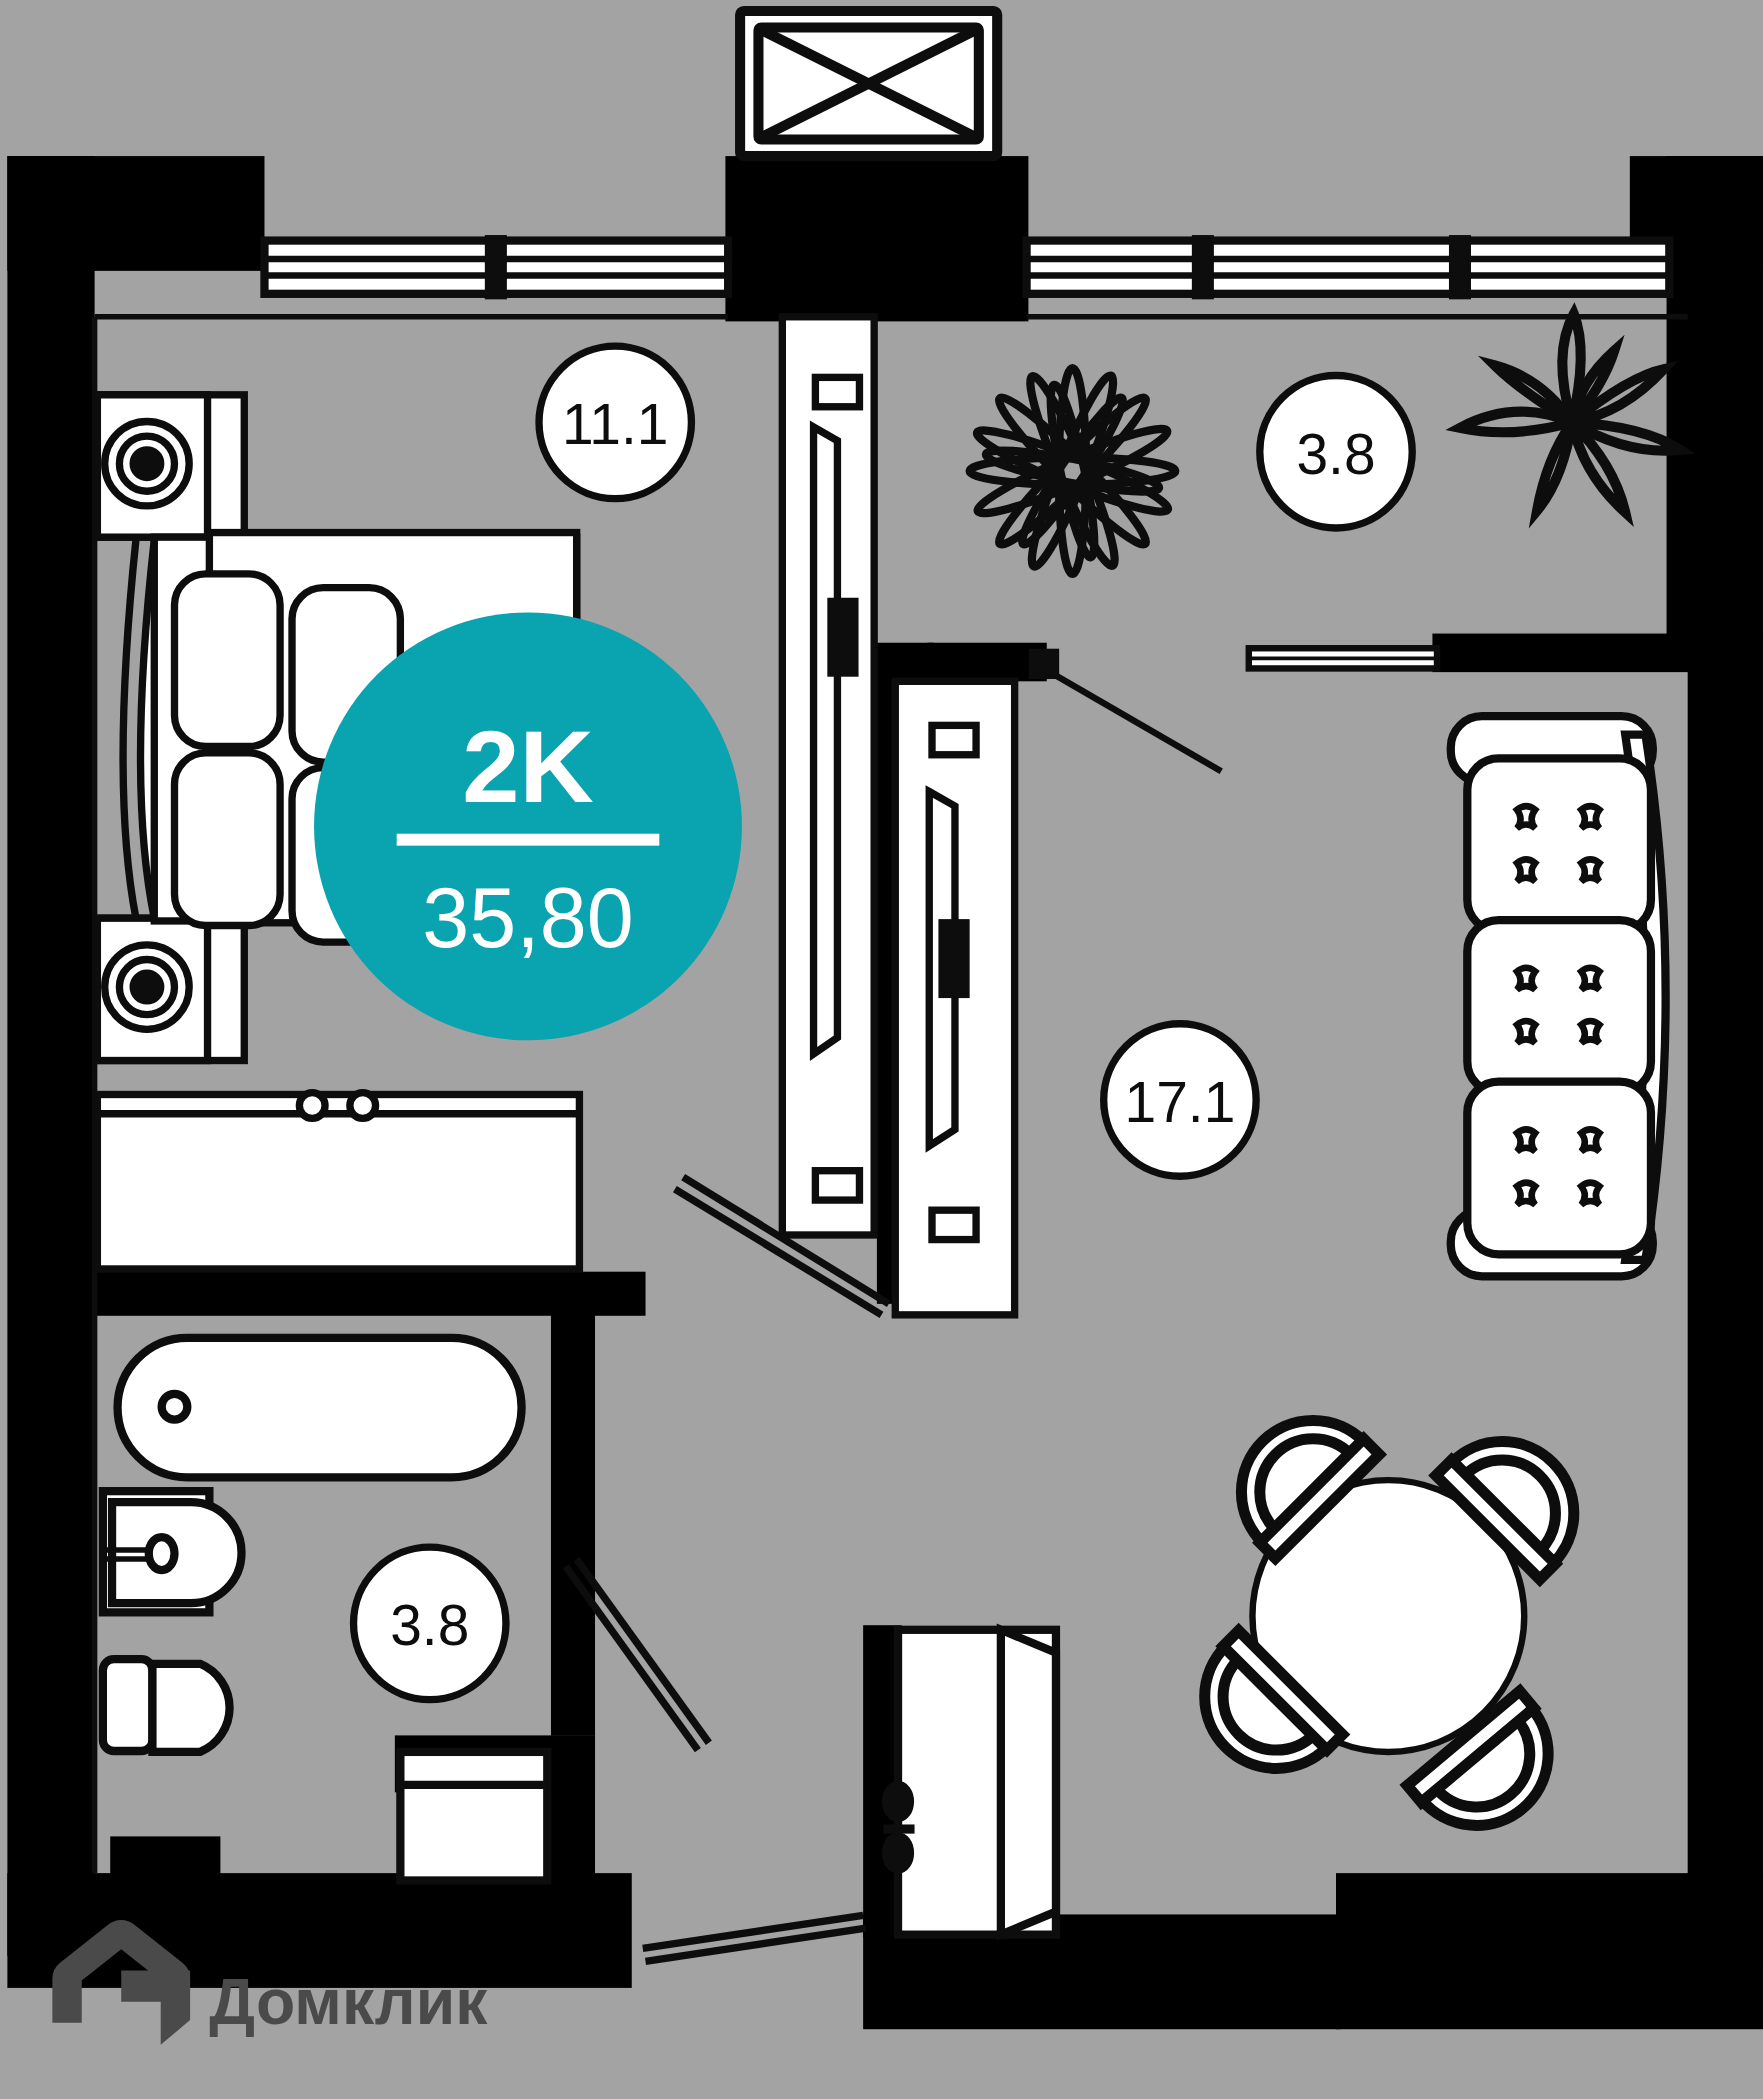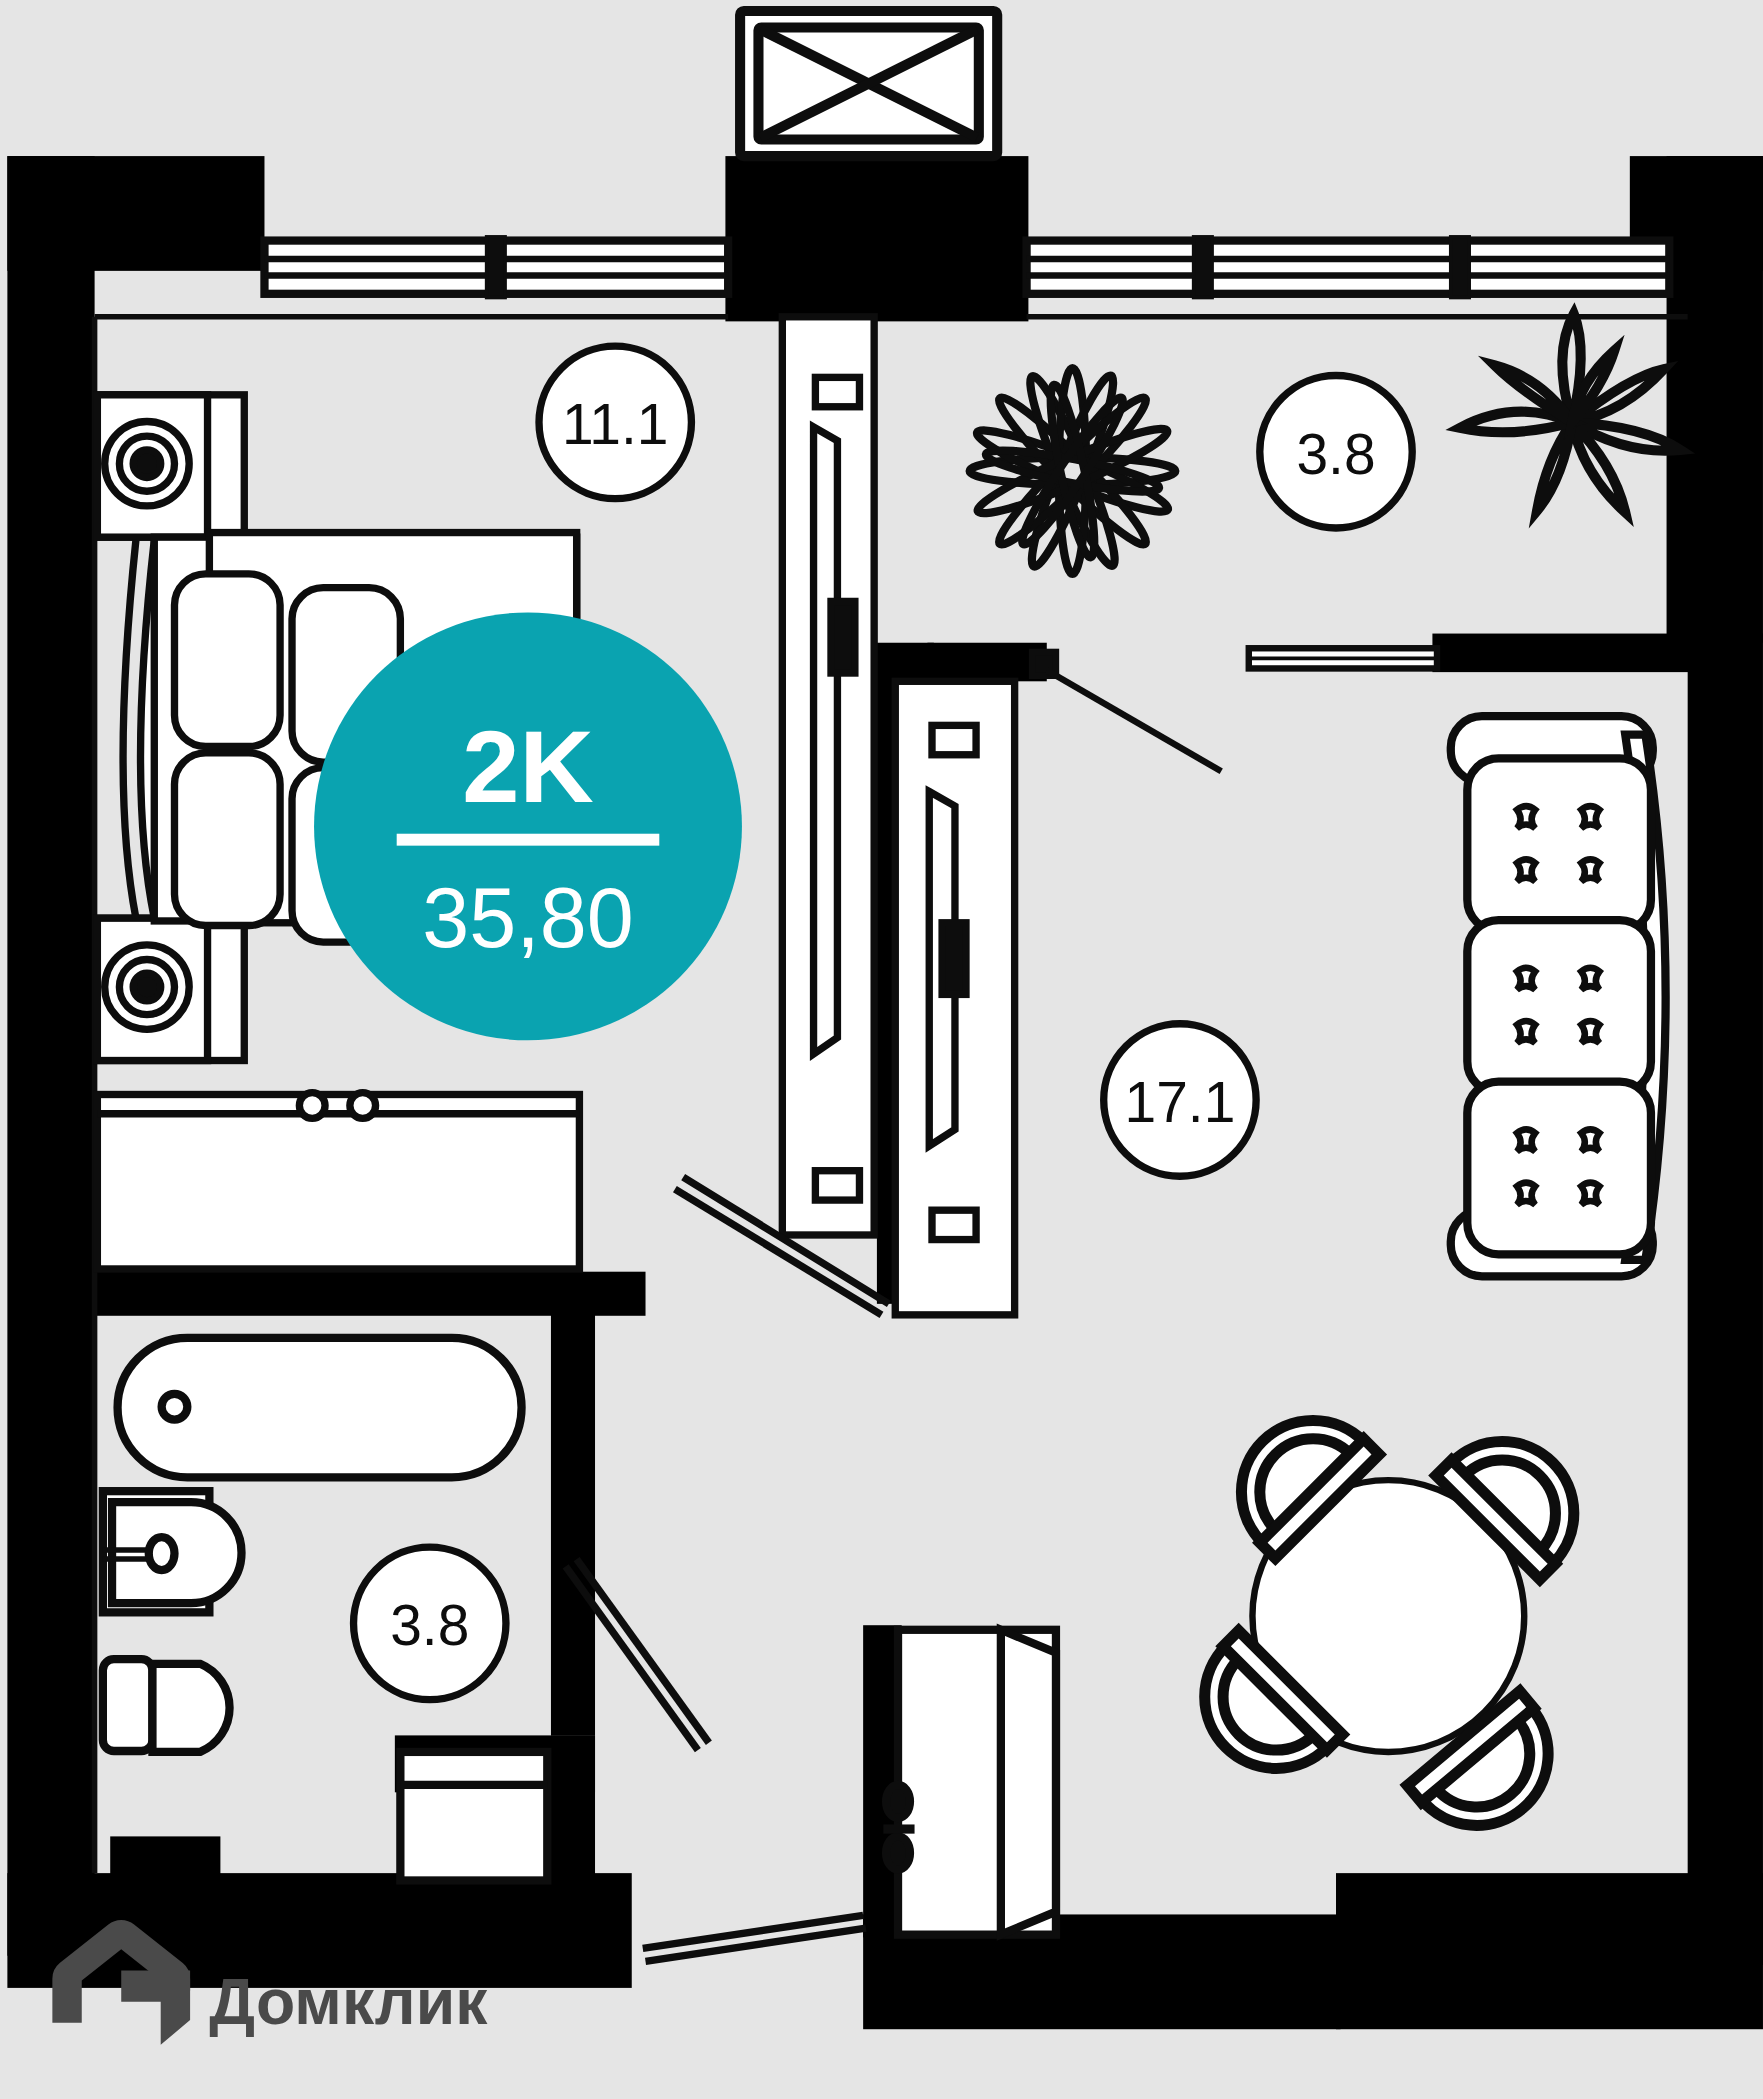--- a/index.html
+++ b/index.html
@@ -1,18 +1,18 @@
 <!DOCTYPE html>
 <html style="font-size:14.7px"><head>
 <meta charset="utf-8">
 <title>Floor Plan</title>
 <style>
   html,body{margin:0;padding:0;background:#ffffff;}
   body{width:1763px;height:2099px;font-family:"Liberation Sans",sans-serif;overflow:hidden;}
-  #stage{position:relative;width:1763px;height:2099px;background:#e5e5e5;text-decoration:underline;}
+  #stage{position:relative;width:1763px;height:2099px;background:#a3a3a3;text-decoration:underline;}
   #plan-svg{position:absolute;left:0;top:0;width:1763px;height:2099px;display:block;}
   .area-label-text{font-family:"Liberation Sans",sans-serif;font-size:62px;fill:#0d0d0d;text-anchor:middle;dominant-baseline:central;}
   .badge-k{font-family:"Liberation Sans",sans-serif;font-size:112px;font-weight:700;fill:#ffffff;text-anchor:middle;dominant-baseline:central;}
   .badge-area{font-family:"Liberation Sans",sans-serif;font-size:92px;font-weight:400;fill:#ffffff;text-anchor:middle;dominant-baseline:central;}
   .wm-text{font-family:"Liberation Sans",sans-serif;font-size:70px;font-weight:700;fill:#4a4a4a;dominant-baseline:central;}
 </style>
 </head>
 <body>
 
 <div id="stage">

